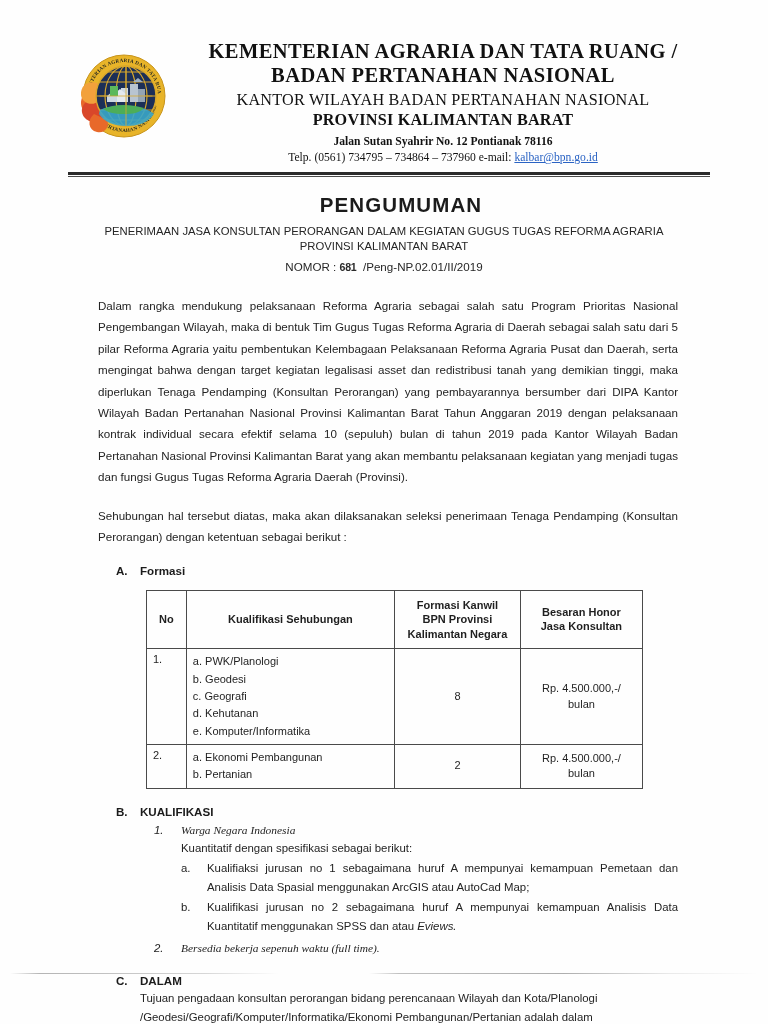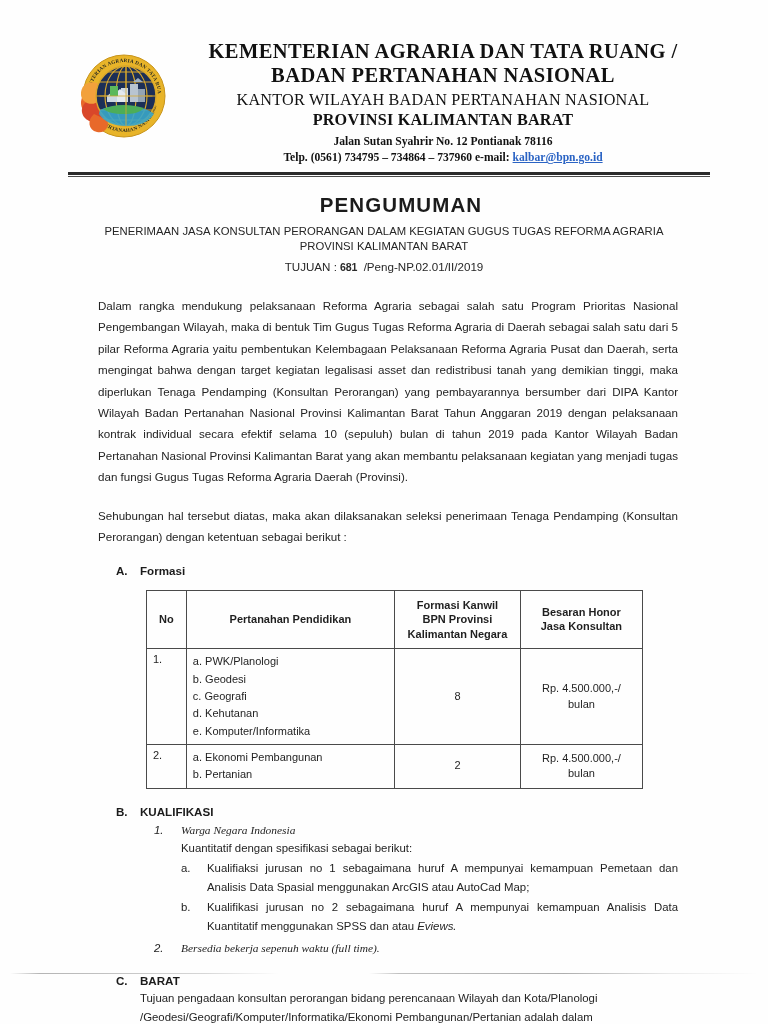--- a/index.html
+++ b/index.html
@@ -74,21 +74,21 @@
   .lh-addr {
     font-family: Liberation Serif, serif;
     font-weight: bold;
     font-size: 11.6px;
     line-height: 1.35;
     margin-top: 4px;
     color: #111;
   }
   .lh-tel {
     font-family: "Liberation Serif", "DejaVu Serif", serif;
-    font-weight: bold;
+    font-weight: normal;
     font-size: 11.6px;
     line-height: 1.35;
     color: #111;
   }
   .email-link {
     color: #2a63c4;
     text-decoration: underline;
   }
 
   .rule-wrap {
@@ -353,41 +353,41 @@
     <div class="rule-thin"></div>
   </div>
 
   <div class="title-block">
     <div class="doc-title">PENGUMUMAN</div>
     <div class="doc-sub">
       <span>PENERIMAAN JASA KONSULTAN PERORANGAN DALAM KEGIATAN GUGUS TUGAS REFORMA AGRARIA</span><br>
       <span>PROVINSI KALIMANTAN BARAT</span>
     </div>
     <div class="doc-nomor">
-      <span>TUJUAN : </span><span class="nomor-hand">681</span>&nbsp;&nbsp;<span>/Peng-NP.02.01/II/2019</span>
+      <span>NOMOR : </span><span class="nomor-hand">681</span>&nbsp;&nbsp;<span>/Peng-NP.02.01/II/2019</span>
     </div>
   </div>
 
   <div class="body-area">
 
     <p class="para">Dalam rangka mendukung pelaksanaan Reforma Agraria sebagai salah satu Program Prioritas Nasional Pengembangan Wilayah, maka di bentuk Tim Gugus Tugas Reforma Agraria di Daerah sebagai salah satu dari 5 pilar Reforma Agraria yaitu pembentukan Kelembagaan Pelaksanaan Reforma Agraria Pusat dan Daerah, serta mengingat bahwa dengan target kegiatan legalisasi asset dan redistribusi tanah yang demikian tinggi, maka diperlukan Tenaga Pendamping (Konsultan Perorangan) yang pembayarannya bersumber dari DIPA Kantor Wilayah Badan Pertanahan Nasional Provinsi Kalimantan Barat Tahun Anggaran 2019 dengan pelaksanaan kontrak individual secara efektif selama 10 (sepuluh) bulan di tahun 2019 pada Kantor Wilayah Badan Pertanahan Nasional Provinsi Kalimantan Barat yang akan membantu pelaksanaan kegiatan yang menjadi tugas dan fungsi Gugus Tugas Reforma Agraria Daerah (Provinsi).</p>
     <p class="para second">Sehubungan hal tersebut diatas, maka akan dilaksanakan seleksi penerimaan Tenaga Pendamping (Konsultan Perorangan) dengan ketentuan sebagai berikut :</p>
 
     <div class="section">
       <div class="sec-head">
         <span class="sec-letter">A.</span>
         <span class="sec-title">Formasi</span>
       </div>
 
       <div class="tbl-wrap">
         <table class="formasi">
           <thead>
             <tr>
               <th class="col-no">No</th>
-              <th class="col-kual">Pertanahan Pendidikan</th>
+              <th class="col-kual">Kualifikasi Sehubungan</th>
               <th class="col-form">
                 <div>Formasi Kanwil</div>
                 <div>BPN Provinsi</div>
                 <div>Kalimantan Negara</div>
               </th>
               <th class="col-honor">
                 <div>Besaran Honor</div>
                 <div>Jasa Konsultan</div>
               </th>
             </tr>
@@ -449,21 +449,21 @@
 
       <div class="lvl1 italic">
         <span class="mk">2.</span>
         <span class="tx">Bersedia bekerja sepenuh waktu (full time).</span>
       </div>
     </div>
 
     <div class="section">
       <div class="sec-head">
         <span class="sec-letter">C.</span>
-        <span class="sec-title">BARAT</span>
+        <span class="sec-title">DALAM</span>
       </div>
       <div class="sec-body">
         <span class="nowrapline">Tujuan pengadaan konsultan perorangan bidang perencanaan Wilayah dan Kota/Planologi</span>
         <span class="nowrapline">/Geodesi/Geografi/Komputer/Informatika/Ekonomi Pembangunan/Pertanian adalah dalam</span>
 
       </div>
     </div>
 
   </div>
 

